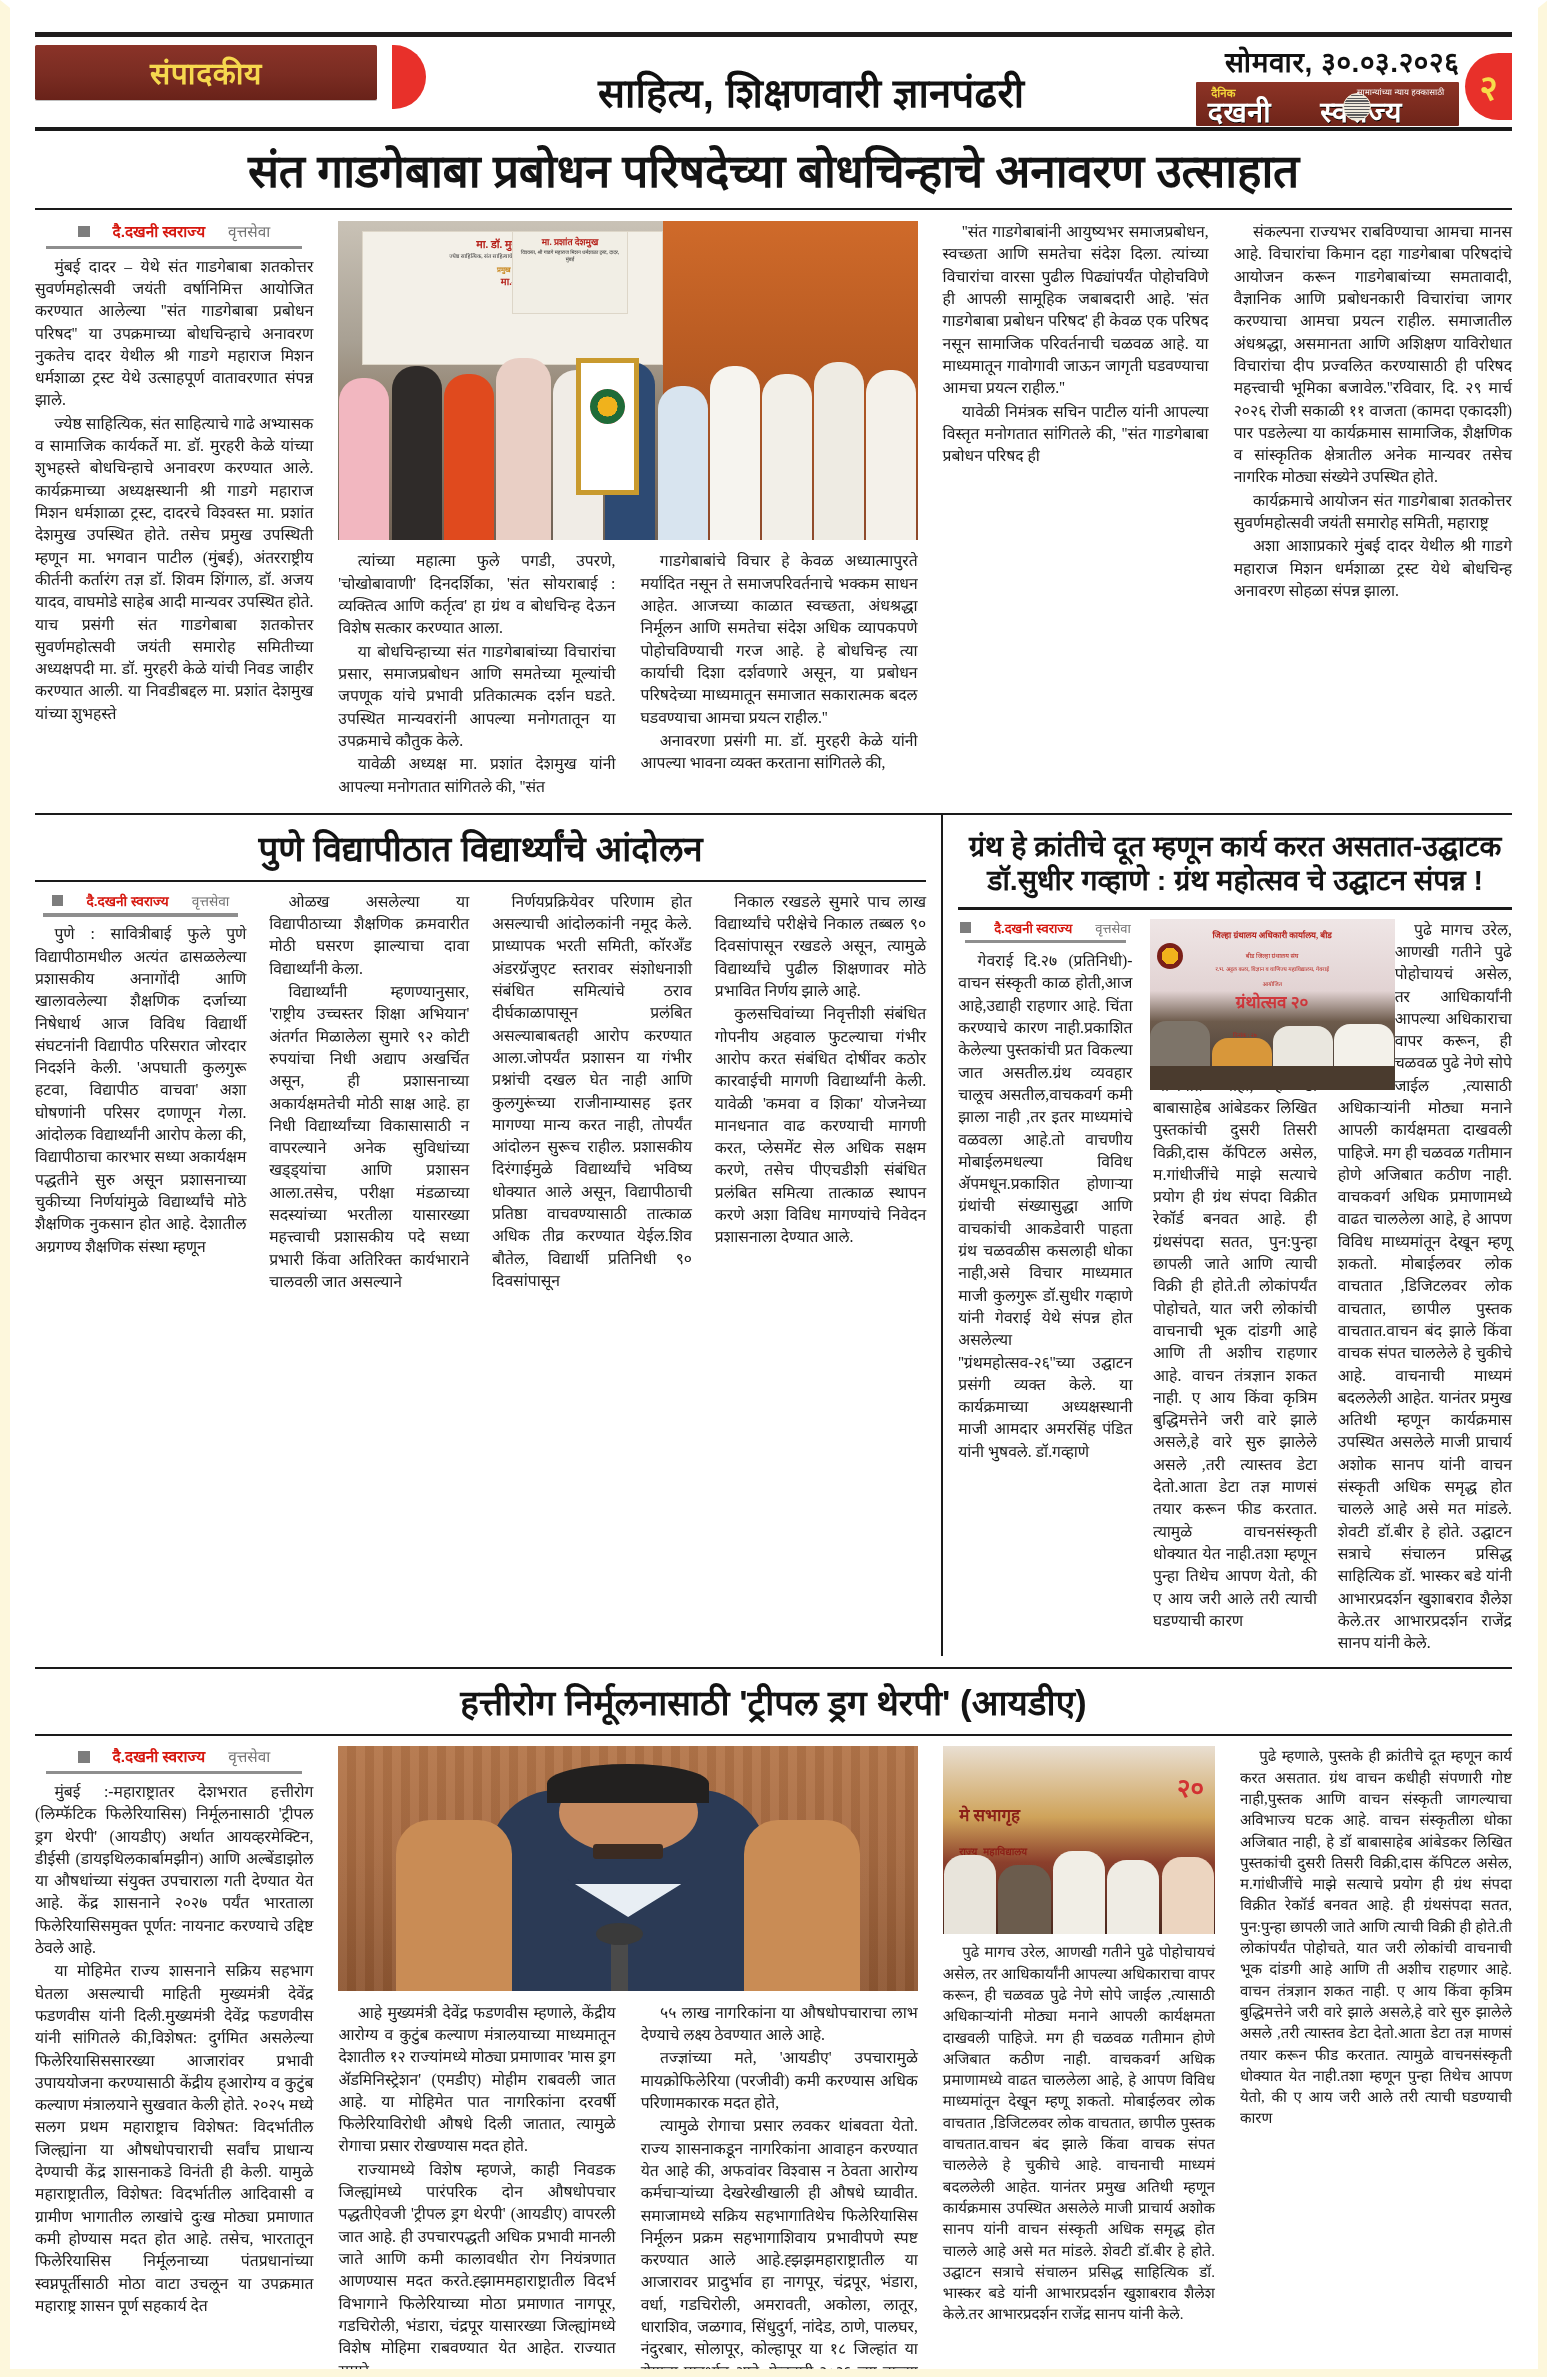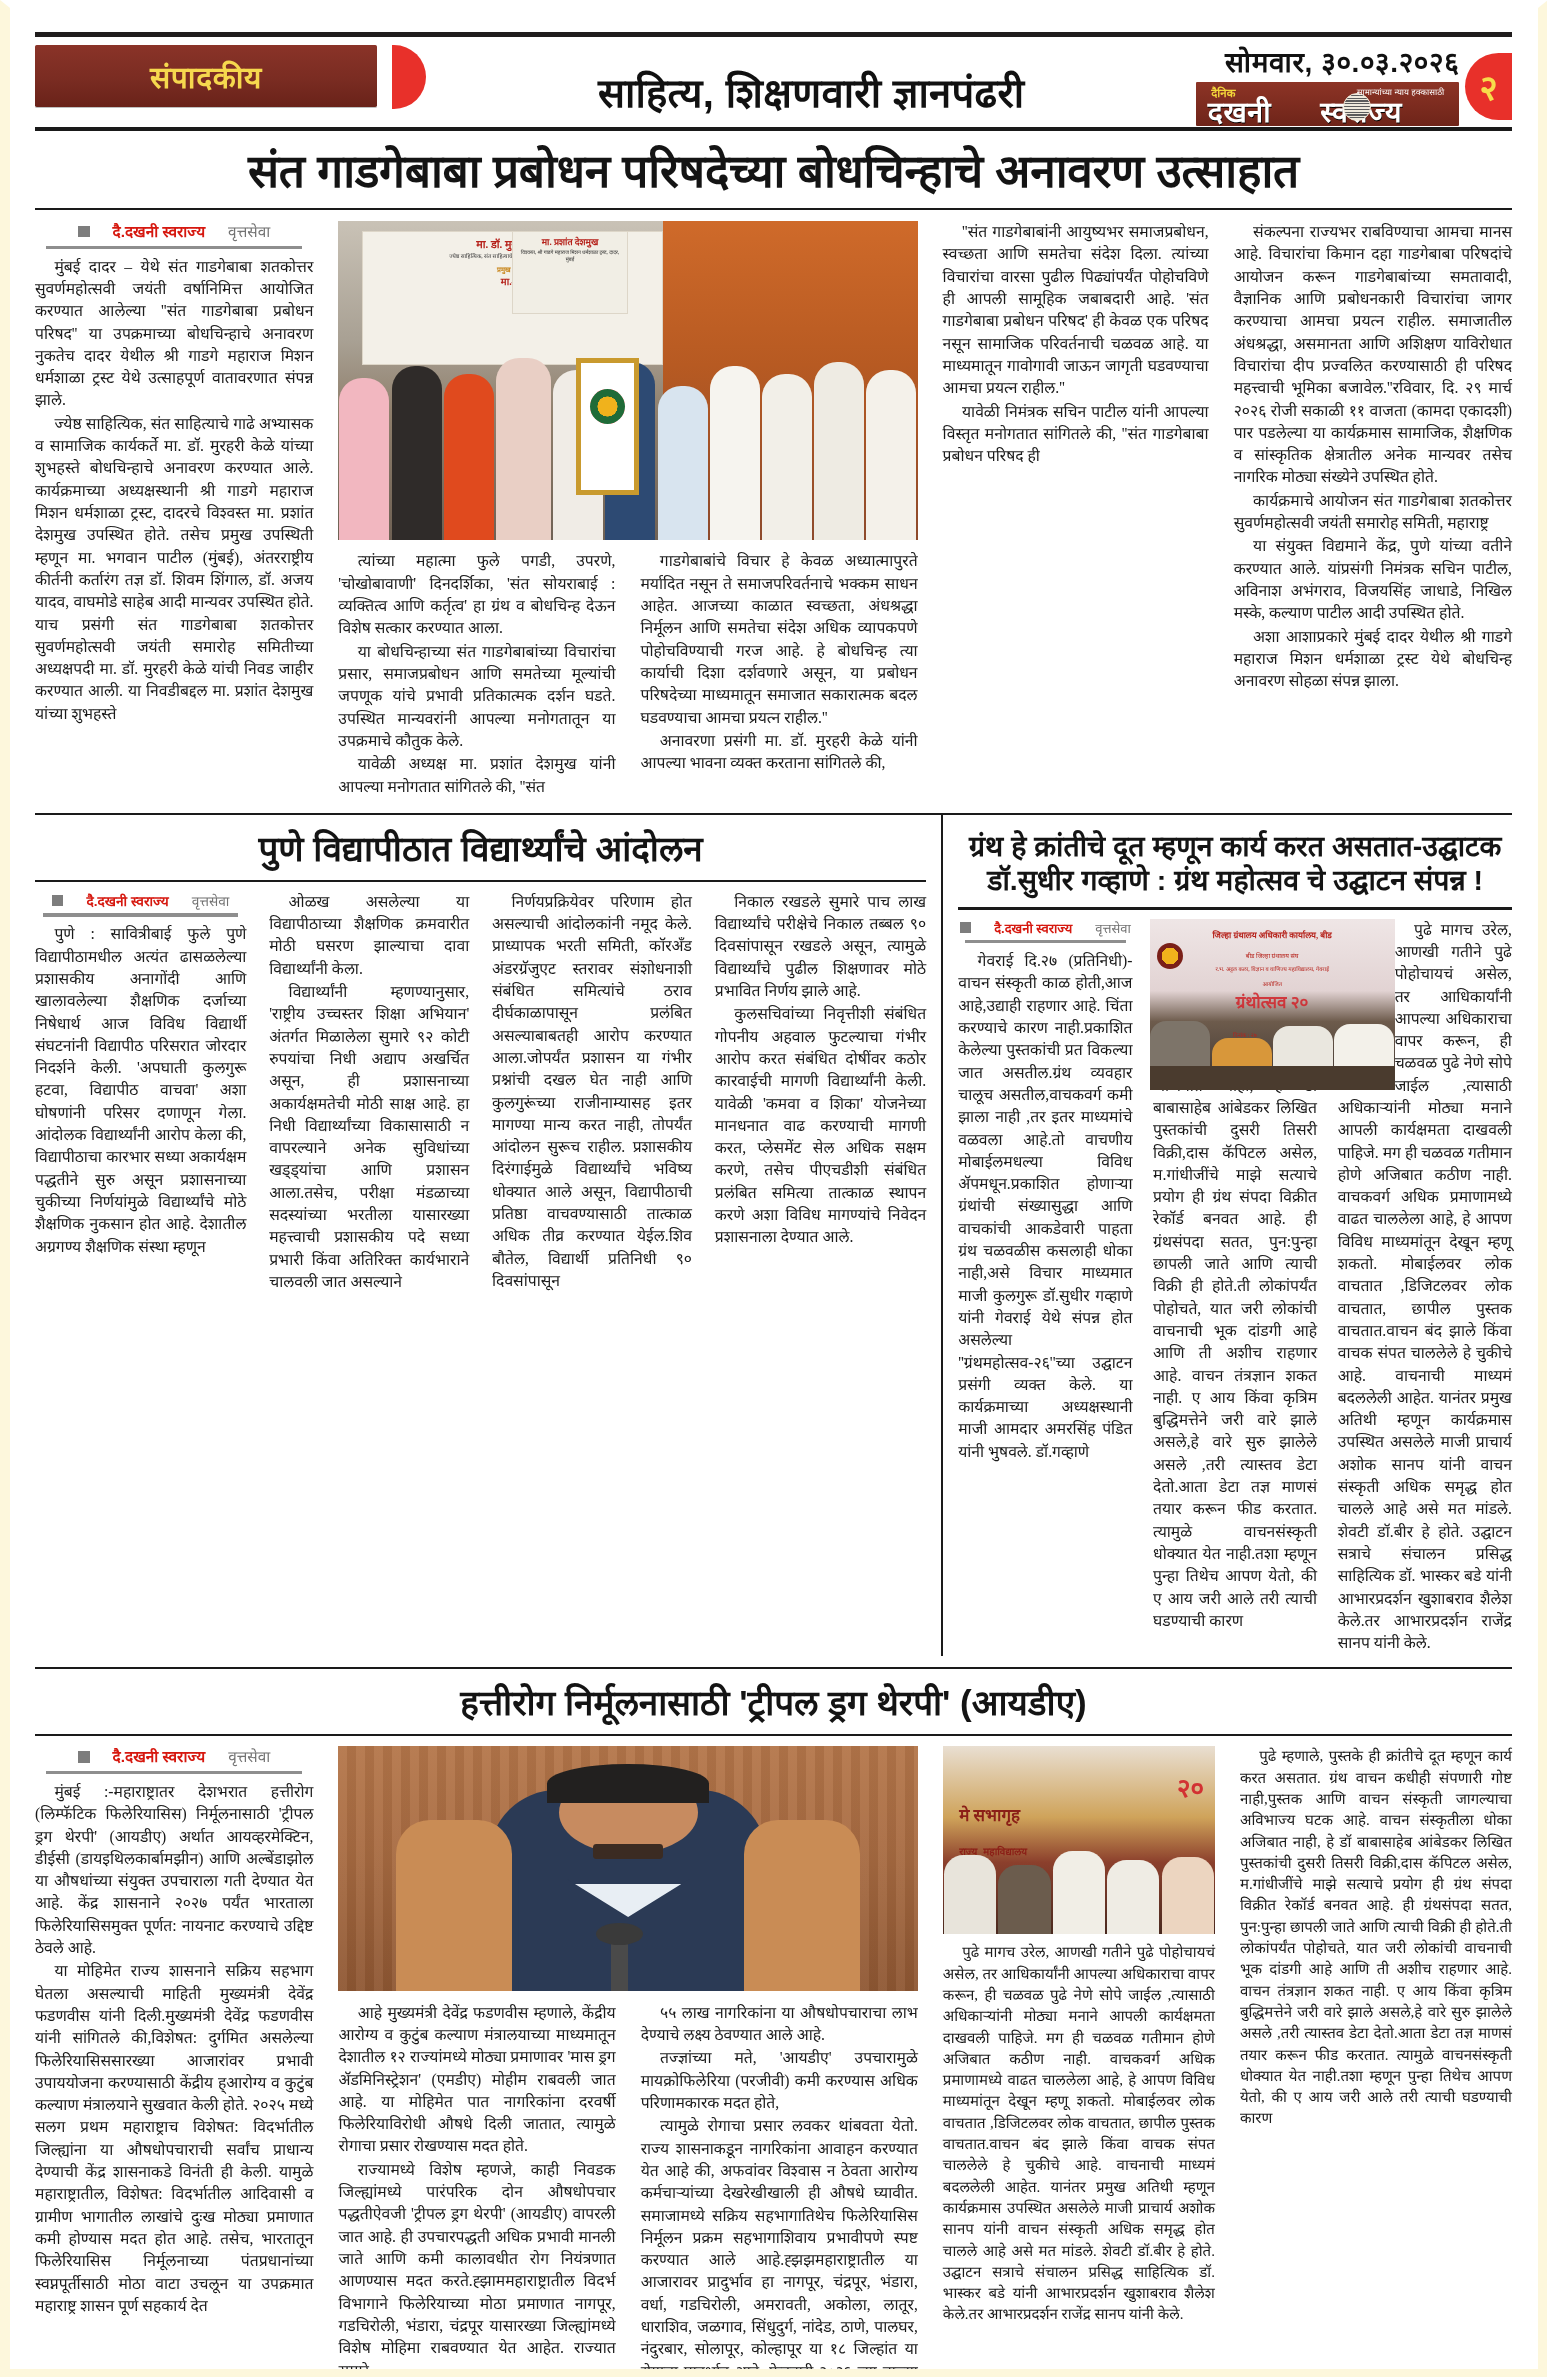--- a/index.html
+++ b/index.html
@@ -34,21 +34,21 @@
     position:relative;
     height:83px;
     margin:24px 25px 0 25px;
     border-top:5.1px solid #201d1d;
     display:flex;
     align-items:flex-start;
   }
   .sec-tab{
     margin-top:8px;
     width:342px;
-    height:62px;
+    height:55px;
     background:linear-gradient(180deg,#8a3328 0%,#7a2c22 55%,#692219 100%);
     border-radius:1.7px;
     display:flex;align-items:center;justify-content:center;
     box-shadow:0 1.1px 0 rgba(0,0,0,.25);
   }
   .sec-tab span{
     color:#f6d84e;
     font-size:30px;
     font-weight:bold;
     letter-spacing:0.6px;
@@ -273,21 +273,20 @@
     </div>
 
     <div class="col" style="width:296px;padding:0 12.5px;">
       <p class="bt">''संत गाडगेबाबांनी आयुष्यभर समाजप्रबोधन, स्वच्छता आणि समतेचा संदेश दिला. त्यांच्या विचारांचा वारसा पुढील पिढ्यांपर्यंत पोहोचविणे ही आपली सामूहिक जबाबदारी आहे. 'संत गाडगेबाबा प्रबोधन परिषद' ही केवळ एक परिषद नसून सामाजिक परिवर्तनाची चळवळ आहे. या माध्यमातून गावोगावी जाऊन जागृती घडवण्याचा आमचा प्रयत्न राहील.''</p>
       <p class="bt">यावेळी निमंत्रक सचिन पाटील यांनी आपल्या विस्तृत मनोगतात सांगितले की, ''संत गाडगेबाबा प्रबोधन परिषद ही</p>
     </div>
 
     <div class="col" style="width:296px;padding-left:12.5px;">
       <p class="bt">संकल्पना राज्यभर राबविण्याचा आमचा मानस आहे. विचारांचा किमान दहा गाडगेबाबा परिषदांचे आयोजन करून गाडगेबाबांच्या समतावादी, वैज्ञानिक आणि प्रबोधनकारी विचारांचा जागर करण्याचा आमचा प्रयत्न राहील. समाजातील अंधश्रद्धा, असमानता आणि अशिक्षण याविरोधात विचारांचा दीप प्रज्वलित करण्यासाठी ही परिषद महत्त्वाची भूमिका बजावेल.''रविवार, दि. २९ मार्च २०२६ रोजी सकाळी ११ वाजता (कामदा एकादशी) पार पडलेल्या या कार्यक्रमास सामाजिक, शैक्षणिक व सांस्कृतिक क्षेत्रातील अनेक मान्यवर तसेच नागरिक मोठ्या संख्येने उपस्थित होते.</p>
       <p class="bt">कार्यक्रमाचे आयोजन संत गाडगेबाबा शतकोत्तर सुवर्णमहोत्सवी जयंती समारोह समिती, महाराष्ट्र</p>
-      <p class="bt">या संयुक्त विद्यमाने केंद्र, पुणे यांच्या वतीने करण्यात आले. यांप्रसंगी निमंत्रक सचिन पाटील, अविनाश अभंगराव, विजयसिंह जाधाडे, निखिल मस्के, कल्याण पाटील आदी उपस्थित होते.</p>
       <p class="bt">अशा आशाप्रकारे मुंबई दादर येथील श्री गाडगे महाराज मिशन धर्मशाळा ट्रस्ट येथे बोधचिन्ह अनावरण सोहळा संपन्न झाला.</p>
     </div>
   </div>
 
   <div class="rule-thin" style="margin-top:13.7px;height:2.3px;"></div>
 
   <div style="display:flex;margin:0 25px;">
 
     <div style="width:923px;padding-right:15px;box-sizing:border-box;border-right:2.3px solid #1a1a1a;">
       <div class="sub-head" style="margin-top:13.7px;">पुणे विद्यापीठात विद्यार्थ्यांचे आंदोलन</div>

